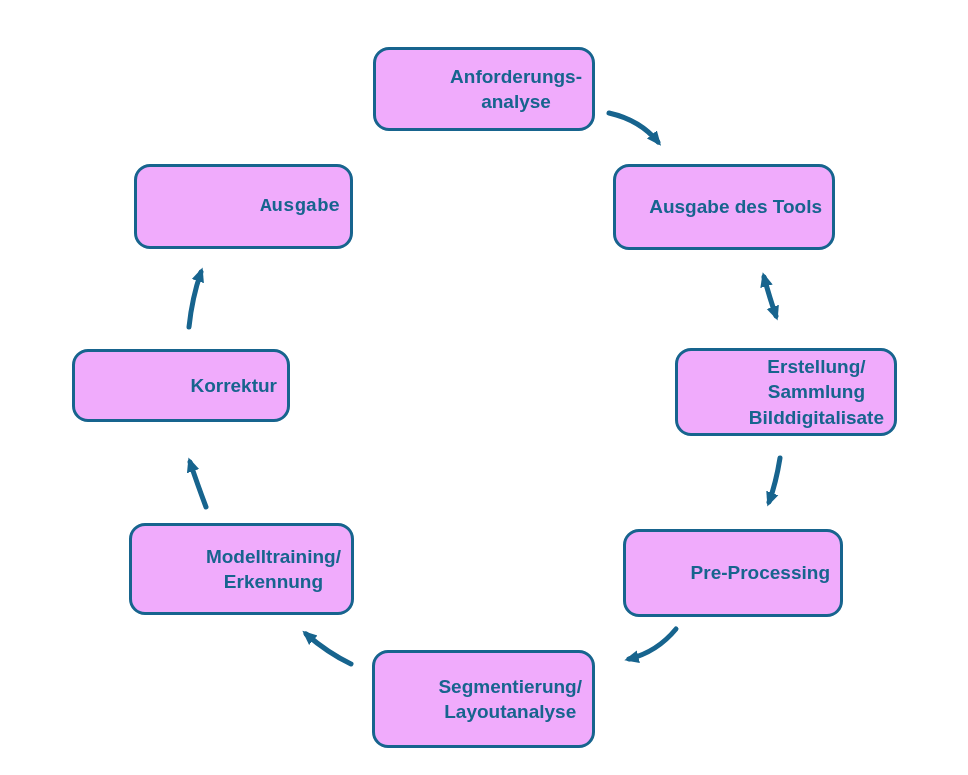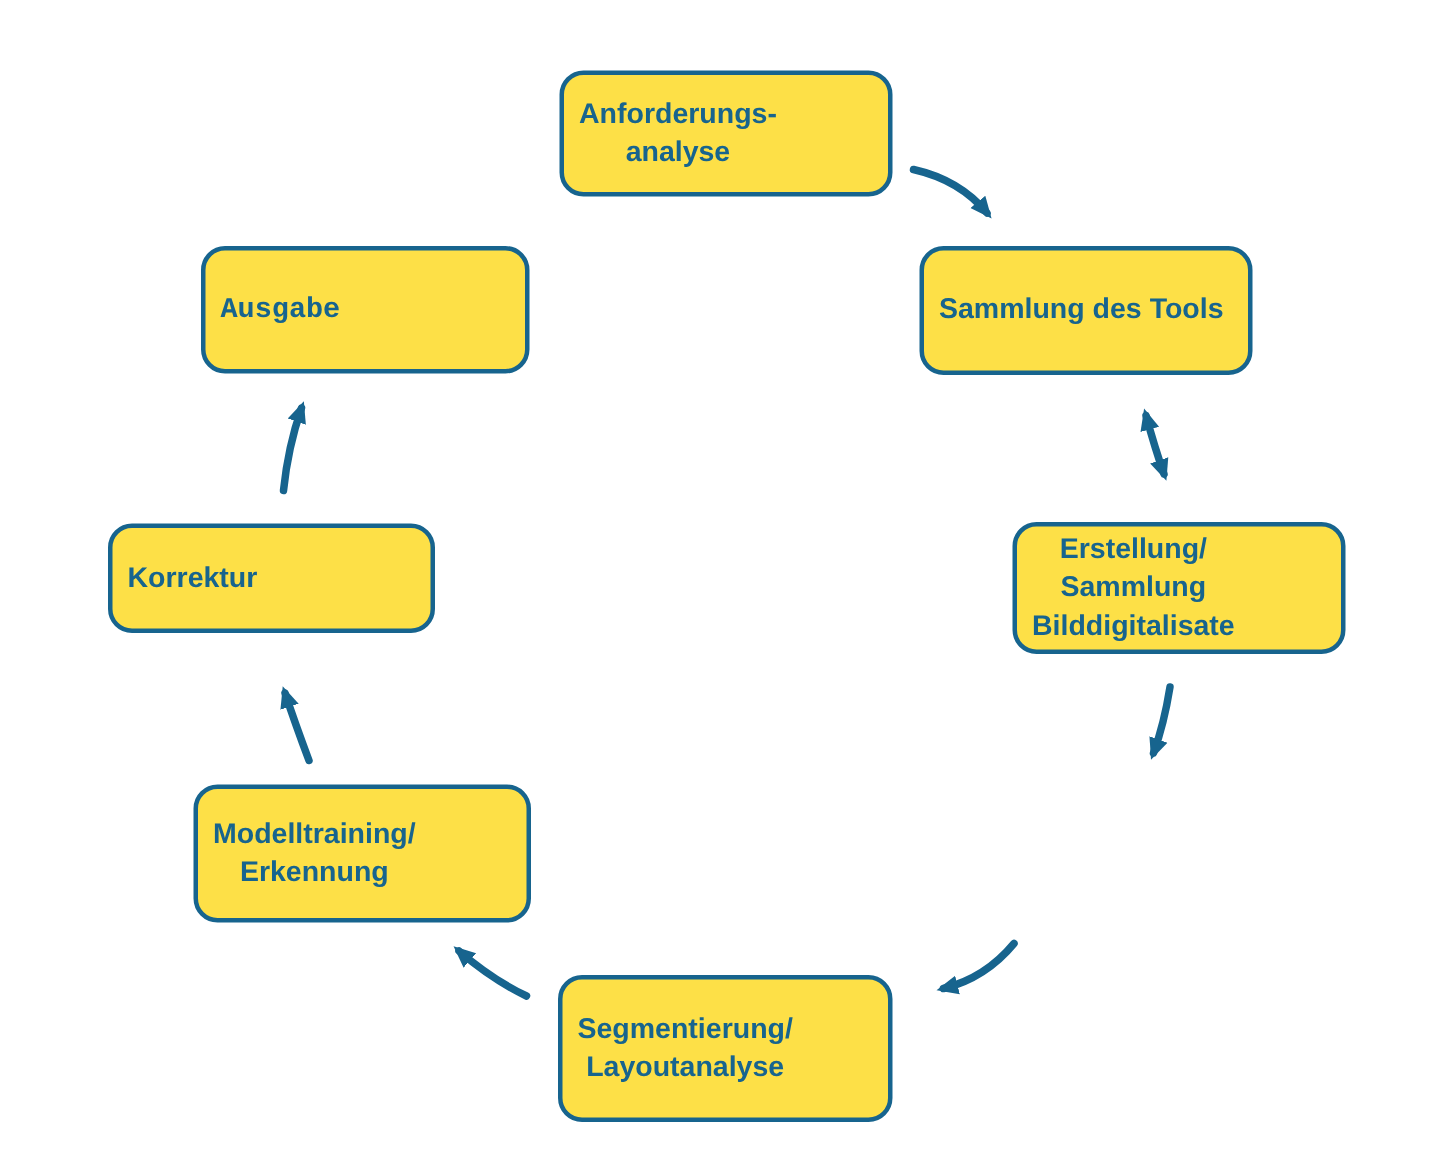--- a/index.html
+++ b/index.html
@@ -26,24 +26,24 @@
     fill: none;
     stroke: #17648E;
     stroke-width: 5;
     stroke-linecap: round;
   }
   .node {
     position: absolute;
     box-sizing: border-box;
     border: 3px solid #17648E;
     border-radius: 16px;
-    background: #fde047;
+    background: #f0abfc;
     display: flex;
     align-items: center;
-    justify-content: flex-start;
+    justify-content: flex-end;
     text-align: center;
     color: #17648E;
     font-size: 19px;
     font-weight: 600;
     line-height: 1.32;
     white-space: pre-line;
     padding: 4px 10px;
   }
 </style>
 </head>
@@ -65,29 +65,32 @@
     <path class="arrow" marker-end="url(#arrowhead)" d="M 206 507 Q 197 483 190 462"></path>
     <path class="arrow" marker-end="url(#arrowhead)" d="M 189 327 Q 192 298 201 272"></path>
   </svg>
 
   <div class="node" style="left:373px; top:47px;  width:222px; height:84px;">
     <span>Anforderungs-
 analyse</span>
   </div>
 
   <div class="node" style="left:613px; top:164px; width:222px; height:86px;">
-    <span>Sammlung des Tools</span>
+    <span>Ausgabe des Tools</span>
   </div>
 
   <div class="node" style="left:675px; top:348px; width:222px; height:88px;">
     <span>Erstellung/
 Sammlung
 Bilddigitalisate</span>
   </div>
 
+  <div class="node" style="left:623px; top:529px; width:220px; height:88px;">
+    <span>Pre-Processing</span>
+  </div>
 
   <div class="node" style="left:372px; top:650px; width:223px; height:98px;">
     <span>Segmentierung/
 Layoutanalyse</span>
   </div>
 
   <div class="node" style="left:129px; top:523px; width:225px; height:92px;">
     <span>Modelltraining/
 Erkennung</span>
   </div>

